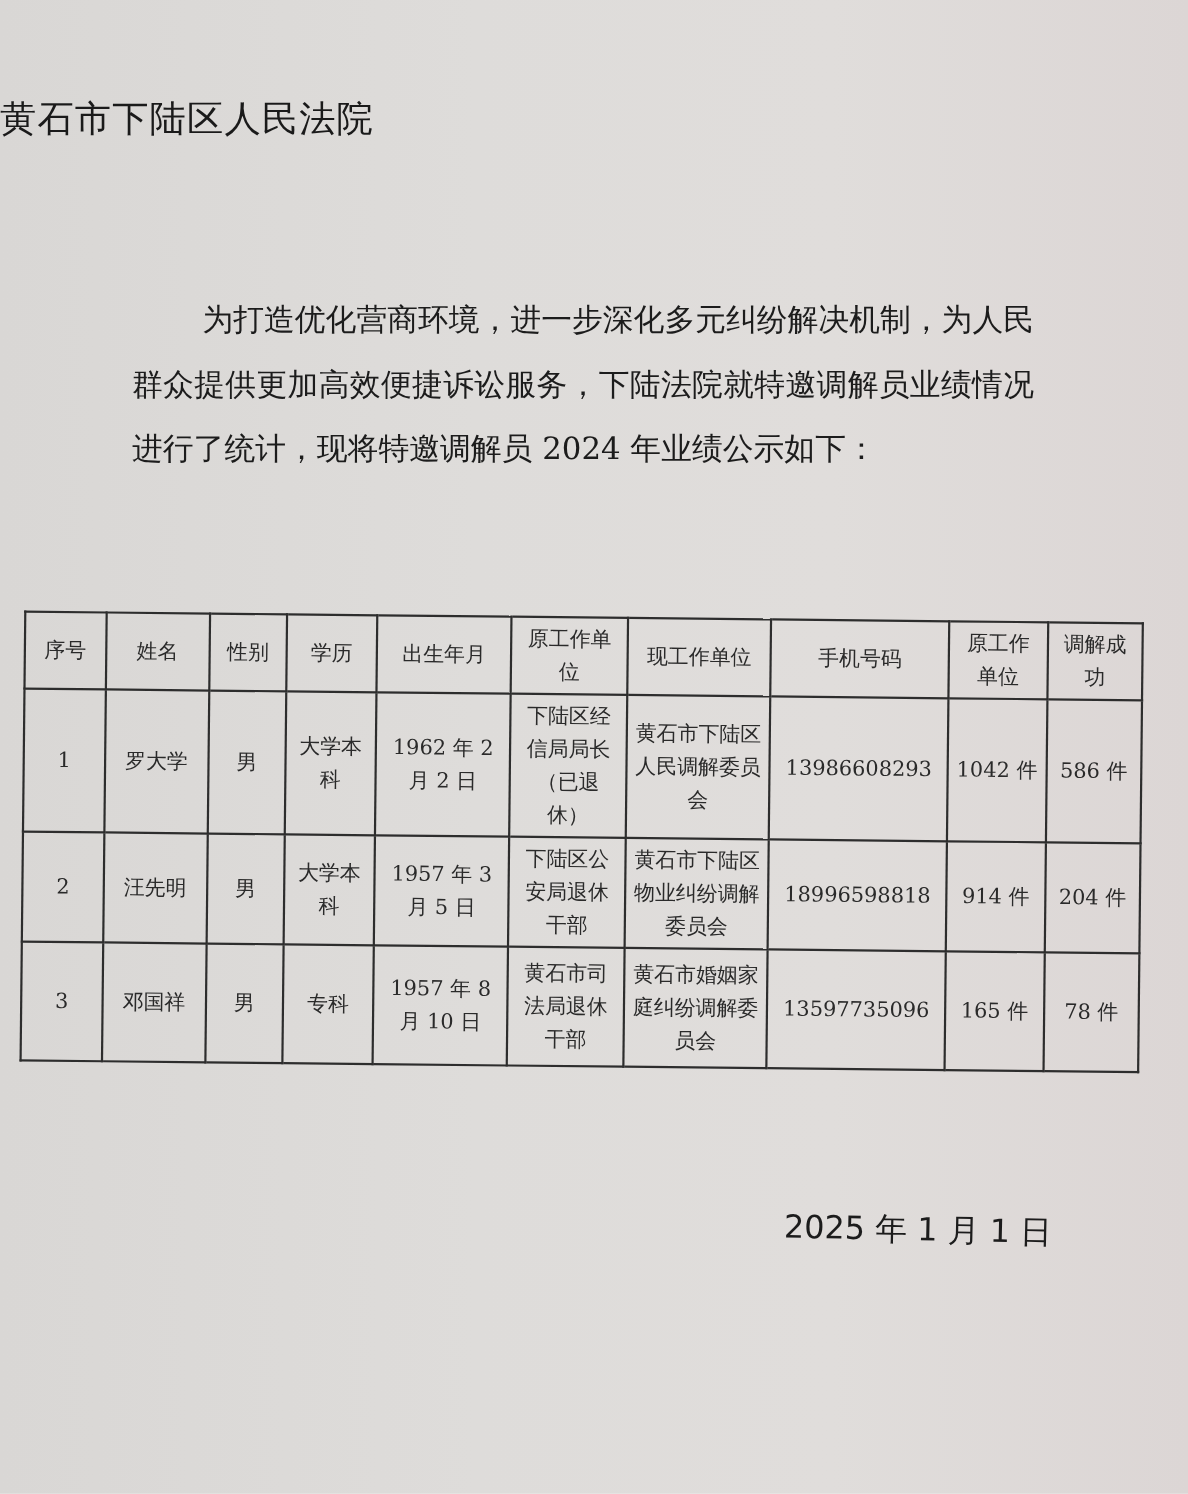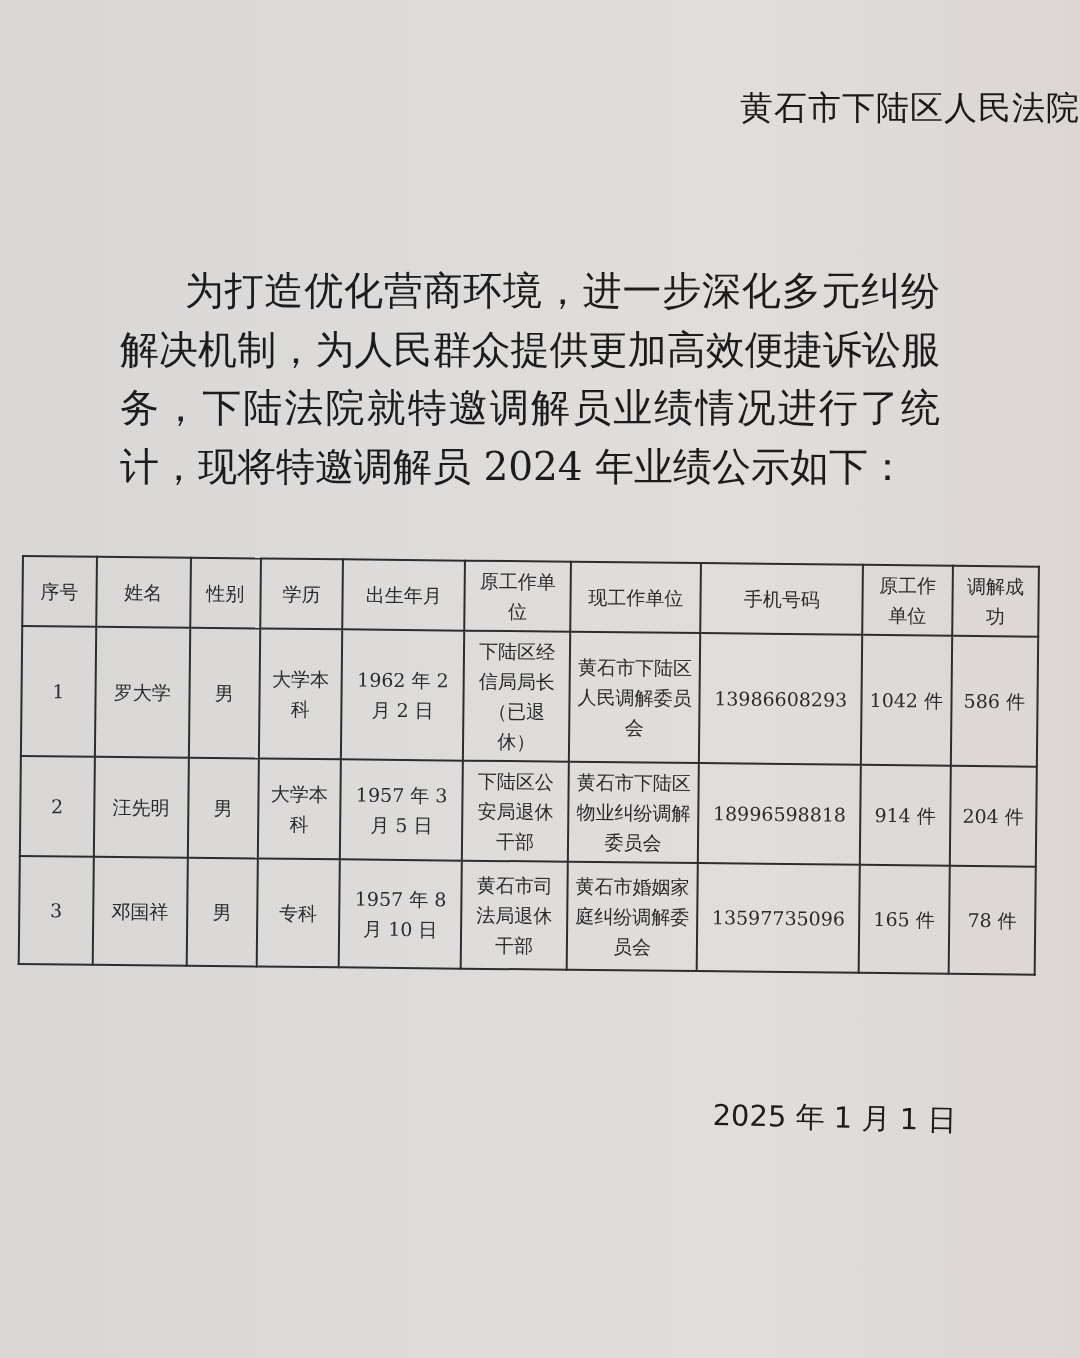--- a/index.html
+++ b/index.html
@@ -5,29 +5,29 @@
   html, body { margin: 0; padding: 0; }
   body {
     width: 1080px; height: 1358px; overflow: hidden;
     background: linear-gradient(90deg, #d9d7d5 0%, #dedcda 40%, #e0dddb 70%, #dcd6d5 100%);
     font-family: "DejaVu Sans", "Liberation Sans", sans-serif;
     color: #1e1e1e;
     position: relative;
   }
   .page { position: absolute; left: 0; top: 0; width: 1080px; height: 1358px; }
   .title {
-    position: absolute; left: 0; width: 1080px; text-align: right;
+    position: absolute; left: 0; width: 1080px; text-align: left;
     font-size: 33px; letter-spacing: 1px; color: #1a1a1a;
     font-family: "DejaVu Sans", sans-serif;
   }
   .title.t1 { top: 86px; }
   .title.t2 { top: 148px; }
   .para {
     position: absolute; left: 120px; top: 262px; width: 820px;
-    font-size: 39px; line-height: 58.5px; color: #1c1c1c;
+    font-size: 28px; line-height: 58.5px; color: #1c1c1c;
     font-family: "DejaVu Serif", serif; text-align: justify;
   }
   .para .indent { display: inline-block; width: 64px; }
   table.roster {
     position: absolute; left: 22px; top: 555px; width: 1018px;
     border-collapse: collapse; transform: rotate(0.6deg); transform-origin: left top;
     font-family: "DejaVu Serif", serif; font-size: 19px; color: #2a2a2a;
   }
   table.roster th, table.roster td {
     border: 2px solid #2d2d2d; text-align: center; vertical-align: middle;

